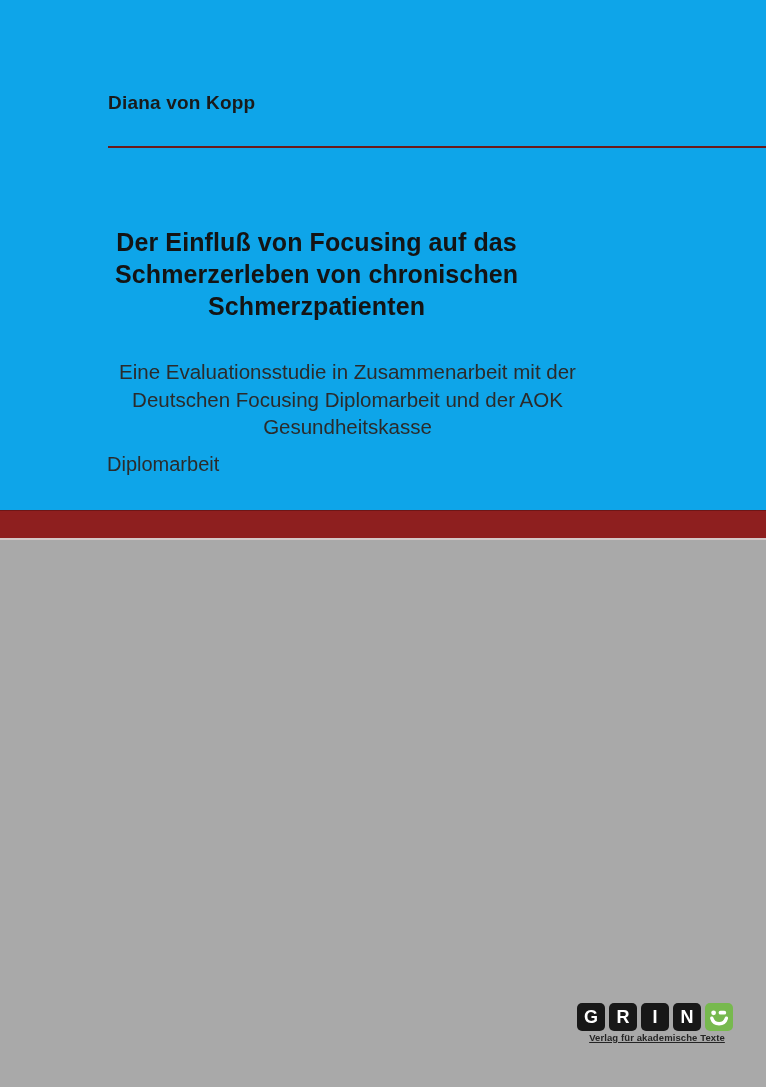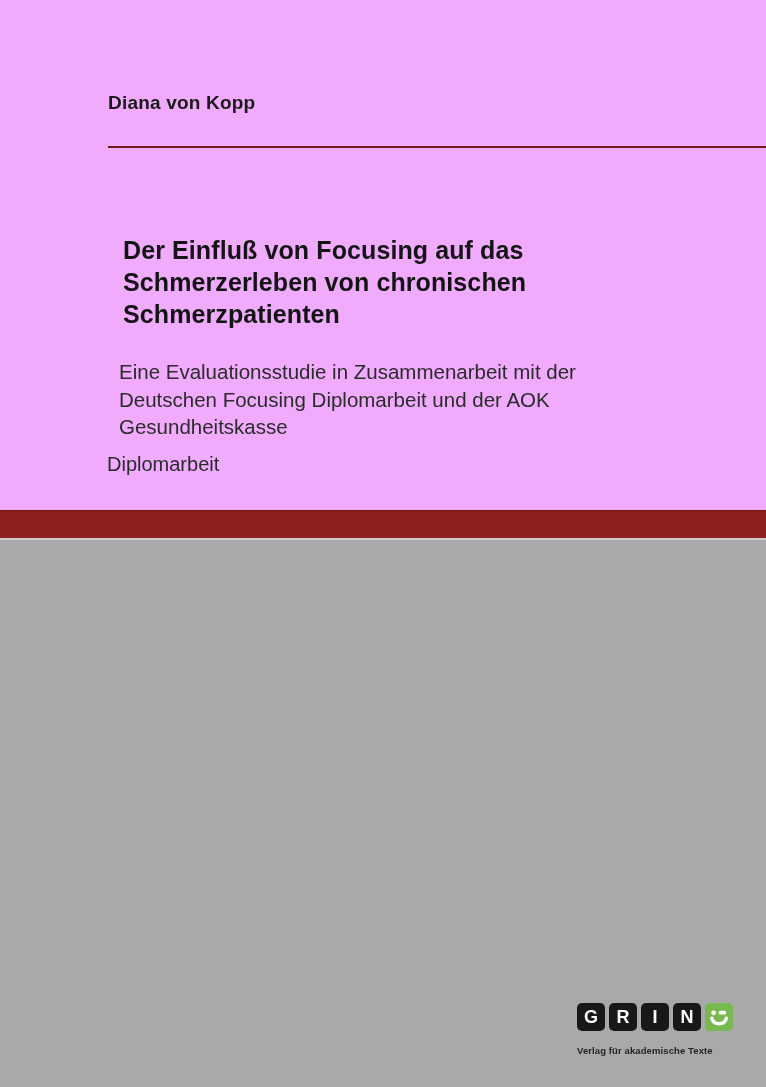--- a/index.html
+++ b/index.html
@@ -4,23 +4,24 @@
 <style>
   html, body {
     margin: 0;
     padding: 0;
     background: #ffffff;
   }
   .cover {
     position: relative;
     width: 766px;
     height: 1087px;
-    background: #f0abfc;
+    background: #0ea5e9;
     overflow: hidden;
     font-family: "Liberation Sans", sans-serif;
+    text-align: center;
   }
   .author {
     position: absolute;
     left: 108px;
     top: 92px;
     font-size: 19px;
     font-weight: bold;
     color: #1a1a1a;
     letter-spacing: 0.2px;
   }
@@ -29,21 +30,21 @@
     left: 108px;
     top: 146px;
     width: 658px;
     height: 2px;
     background: #6b1a1a;
   }
   .title {
     position: absolute;
     left: 107px;
     top: 218px;
-    margin: 16px;
+    margin: 8px;
     font-size: 25px;
     font-weight: bold;
     color: #141414;
     line-height: 32px;
     letter-spacing: 0.1px;
   }
   .title span { display: block; }
   .subtitle {
     position: absolute;
     left: 107px;
@@ -109,26 +110,27 @@
     display: flex;
     align-items: center;
     justify-content: center;
     line-height: 1;
   }
   .logo-box.green {
     background: #77b94e;
   }
   .logo-box.green svg { display: block; }
   .logo-tagline {
-    margin-top: 14px;
+    margin-top: 1px;
     font-size: 9.5px;
     font-weight: bold;
     color: #242424;
     letter-spacing: 0.1px;
     white-space: nowrap;
+    text-decoration: underline;
   }
 </style>
 </head>
 <body>
 
 <div class="cover">
 
   <div class="author">Diana von Kopp</div>
 
   <div class="author-rule"></div>

